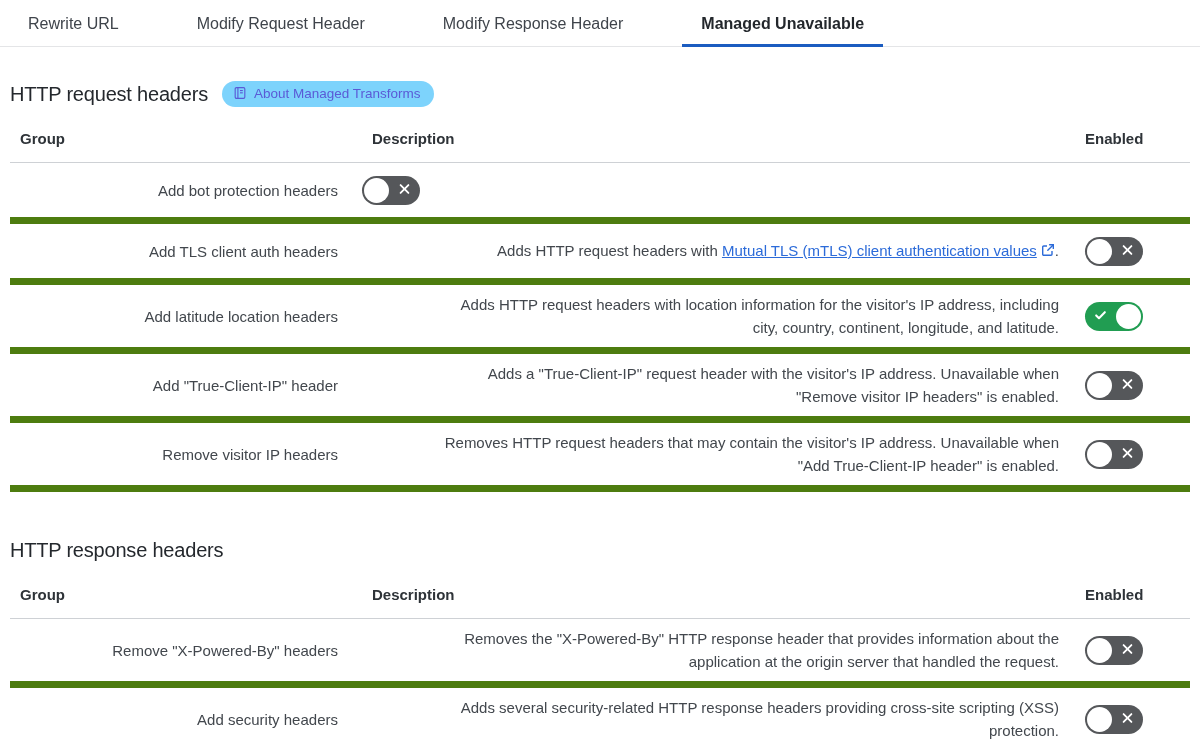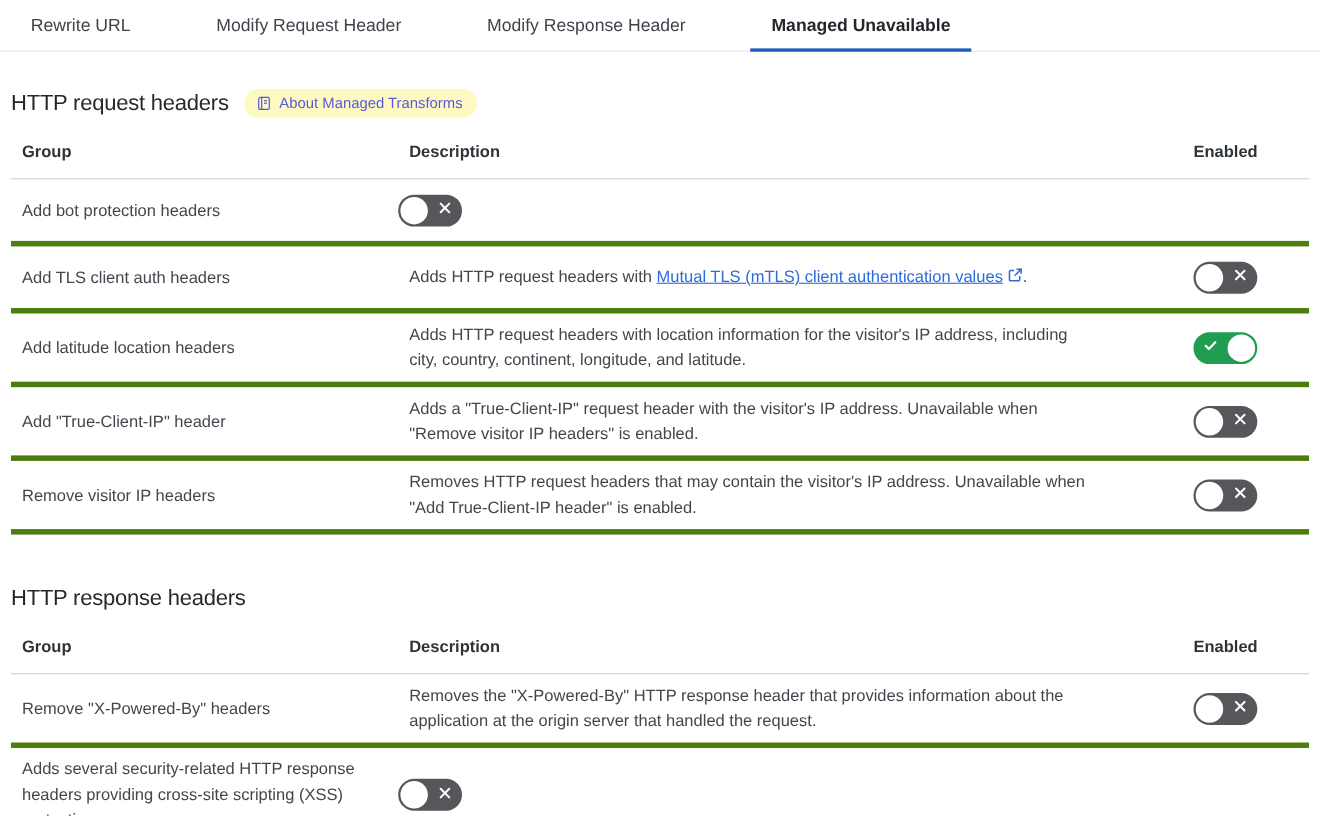--- a/index.html
+++ b/index.html
@@ -24,39 +24,40 @@
   .tab[data-state="active"]{
     color:#23272c;font-weight:700;
     border-bottom-color:#1b5cc0;
   }
   
   .content{padding:0 10px;}
   .section-head{display:flex;align-items:center;gap:14px;margin-top:33px;}
   .section-head.second{margin-top:44px;}
   .section-title{margin:0;font-size:20px;line-height:28px;font-weight:400;color:#24282d;letter-spacing:-0.2px;}
   .badge{
-    display:inline-flex;align-items:center;gap:7px;
-    background:#fef9c3;color:#5a5ad6;
+    display:inline-flex;gap:7px;
+    background:#7dd3fc;color:#5a5ad6;
     font-size:13.5px;line-height:16px;
     padding:5px 13px 5px 11px;border-radius:15px;cursor:pointer;
   }
   .badge svg{display:block;}
   
   .table{margin-top:11px;}
   .thead,.trow{display:grid;grid-template-columns:352px 1fr 105px;align-items:center;}
   .thead{
     padding:8px 0 12px;
     border-bottom:1px solid #ced1d5;
     font-size:15px;font-weight:700;color:#2e3338;
   }
   .trow{
-    border-bottom:5px solid #4d7c0f;
+    border-bottom:7px solid #4d7c0f;
     min-height:61px;box-sizing:border-box;
     padding:8px 0;
     font-size:15px;
+    text-align:right;
   }
   .cell.first{padding-left:10px;padding-right:24px;}
   .cell.desc{padding-left:10px;padding-right:26px;line-height:23px;white-space:pre-line;}
   .cell.last{display:flex;}
   
   .link{color:#2c6bd9;text-decoration:underline;cursor:pointer;}
   .ext-ic{display:inline-block;vertical-align:-1px;margin-left:4px;color:#2c6bd9;cursor:pointer;}
   
   .toggle{position:relative;width:58px;height:29px;border-radius:15px;flex:none;cursor:pointer;}
   .toggle[data-state="off"]{background:#55575a;}
@@ -211,20 +212,21 @@
             <svg width="13" height="13" viewBox="0 0 12 12">
                 <path d="M2.4 2.4l7.2 7.2M9.6 2.4l-7.2 7.2" stroke="#fff" stroke-width="1.7" stroke-linecap="round"></path>
               </svg>
           </span>
           <span class="knob"></span>
         </div>
       </div>
     </div>
 
     <div class="trow">
+      <div class="cell first">Add security headers</div>
       <div class="cell desc">Adds several security-related HTTP response headers providing cross-site scripting (XSS)
 protection.</div>
       <div class="cell last">
         <div class="toggle" data-state="off">
 
           <span class="t-ic t-x">
             <svg width="13" height="13" viewBox="0 0 12 12">
                 <path d="M2.4 2.4l7.2 7.2M9.6 2.4l-7.2 7.2" stroke="#fff" stroke-width="1.7" stroke-linecap="round"></path>
               </svg>
           </span>

